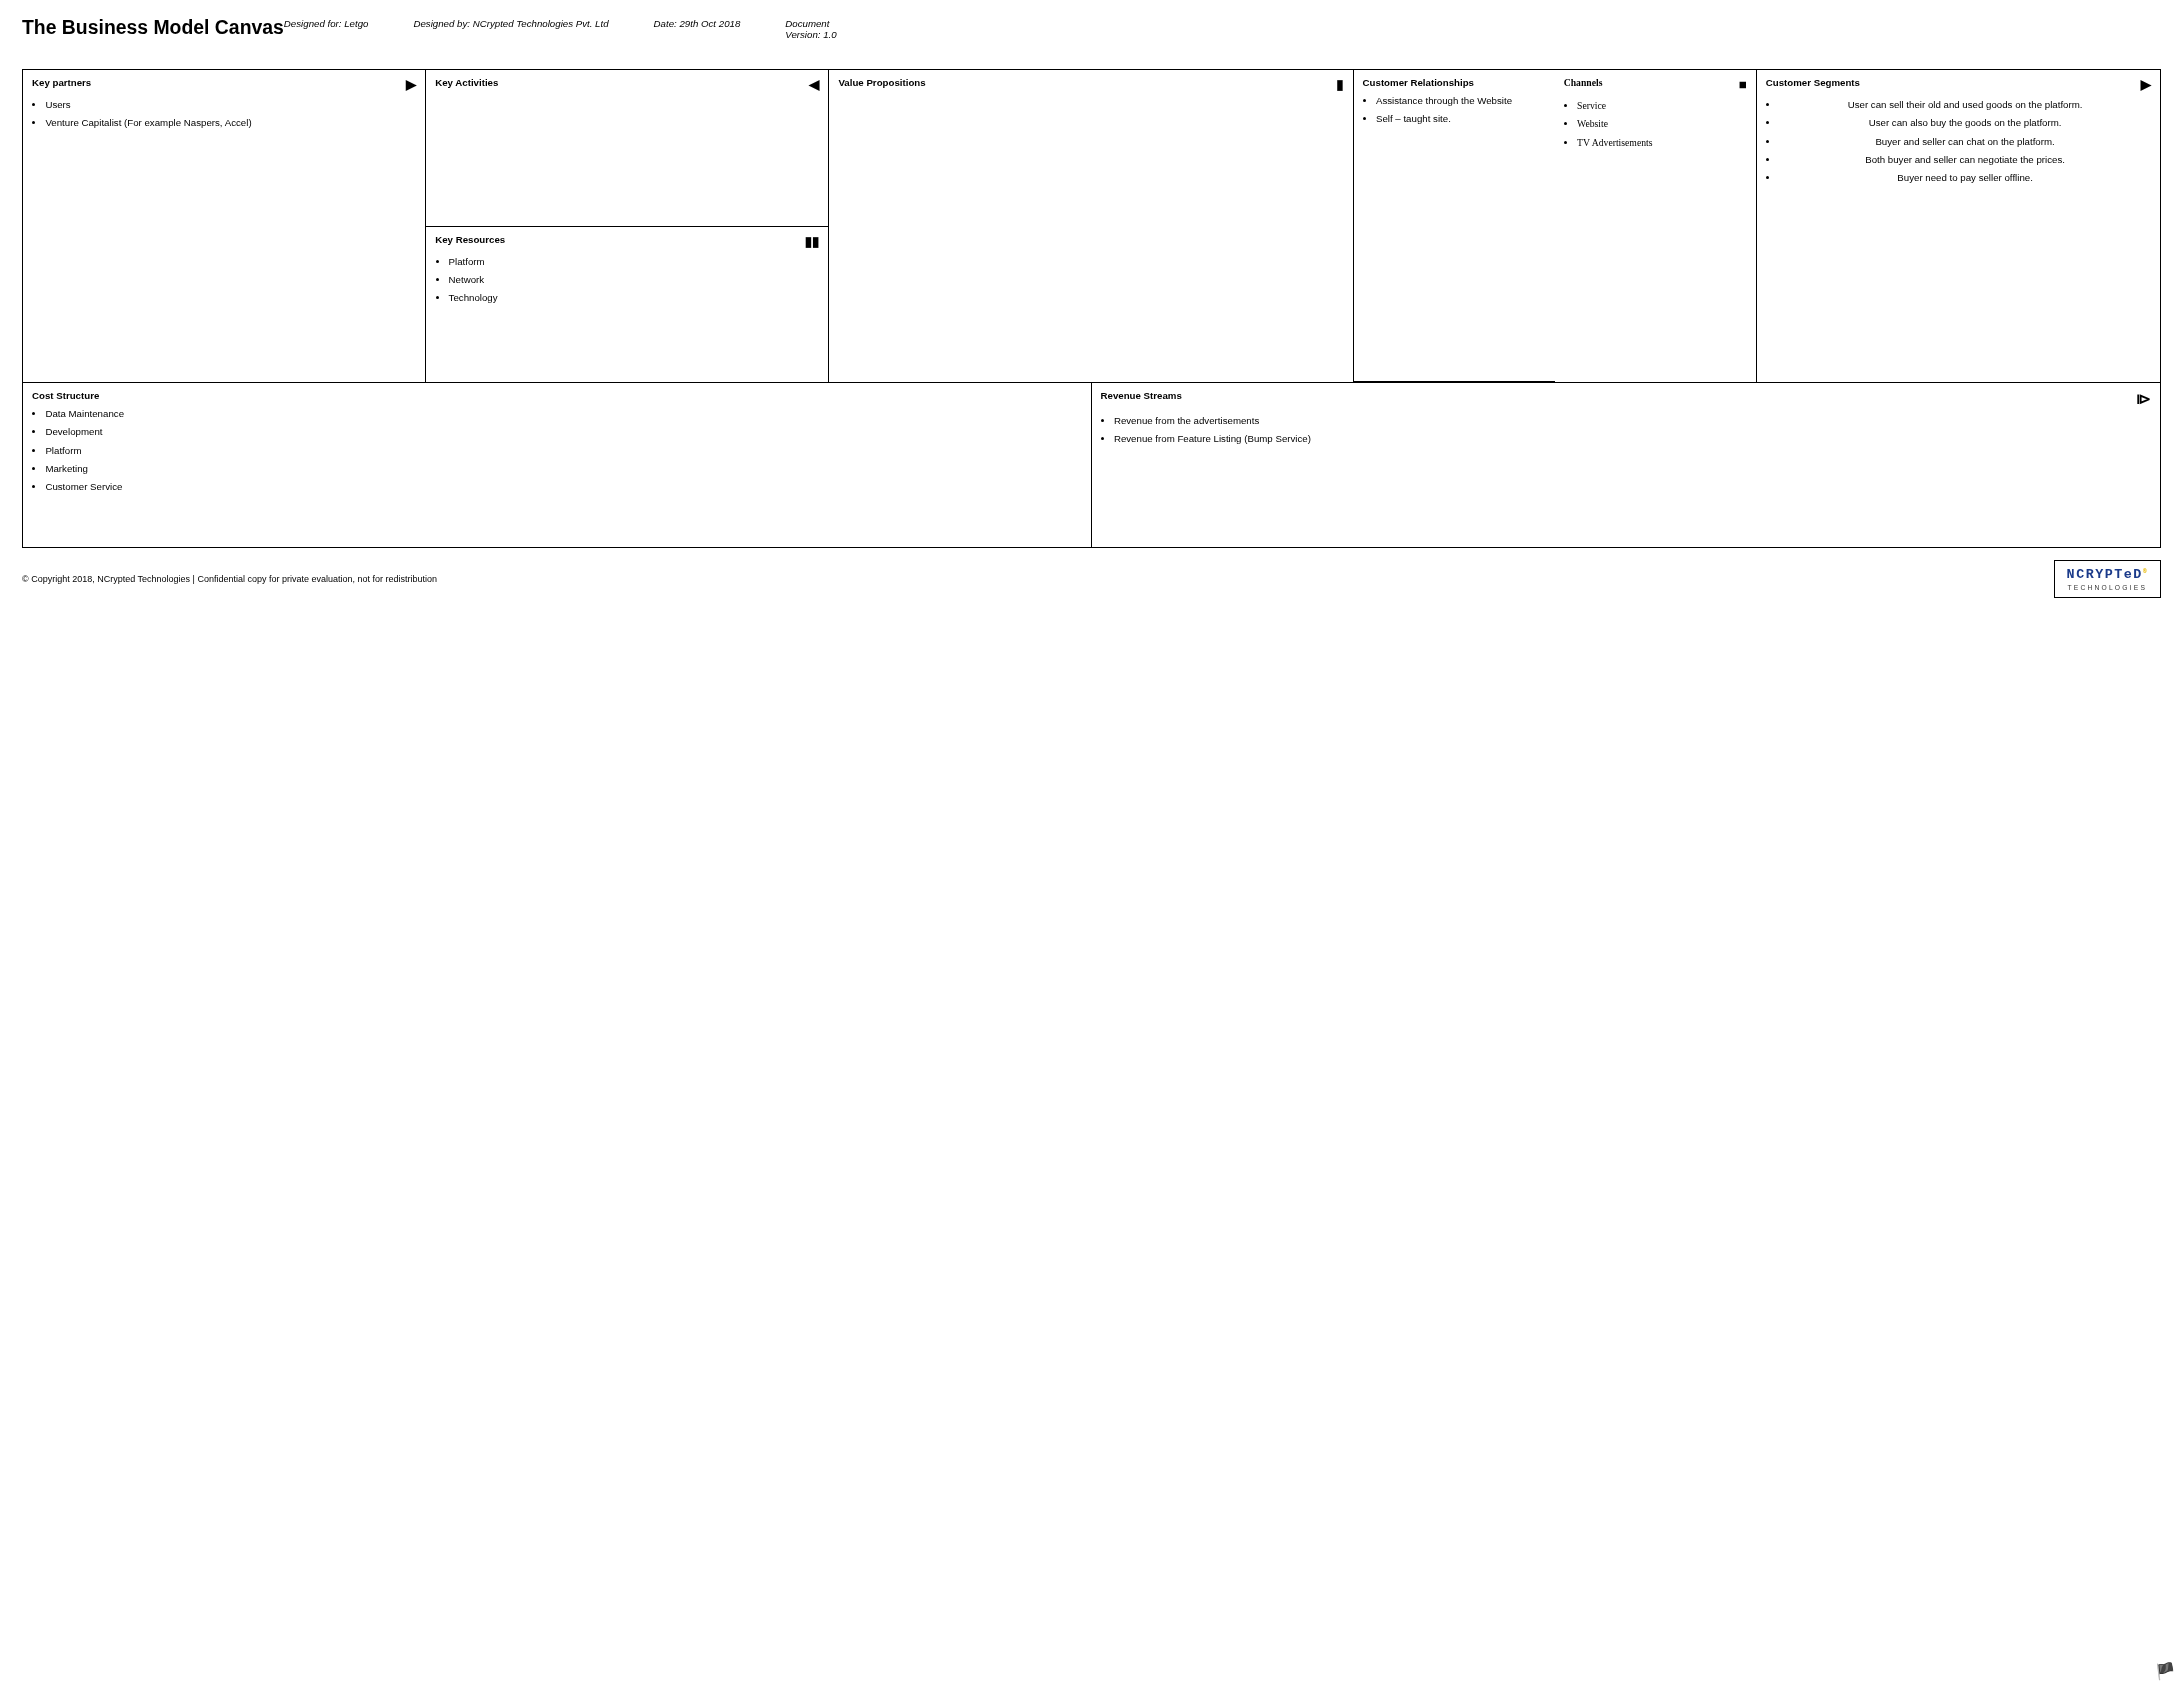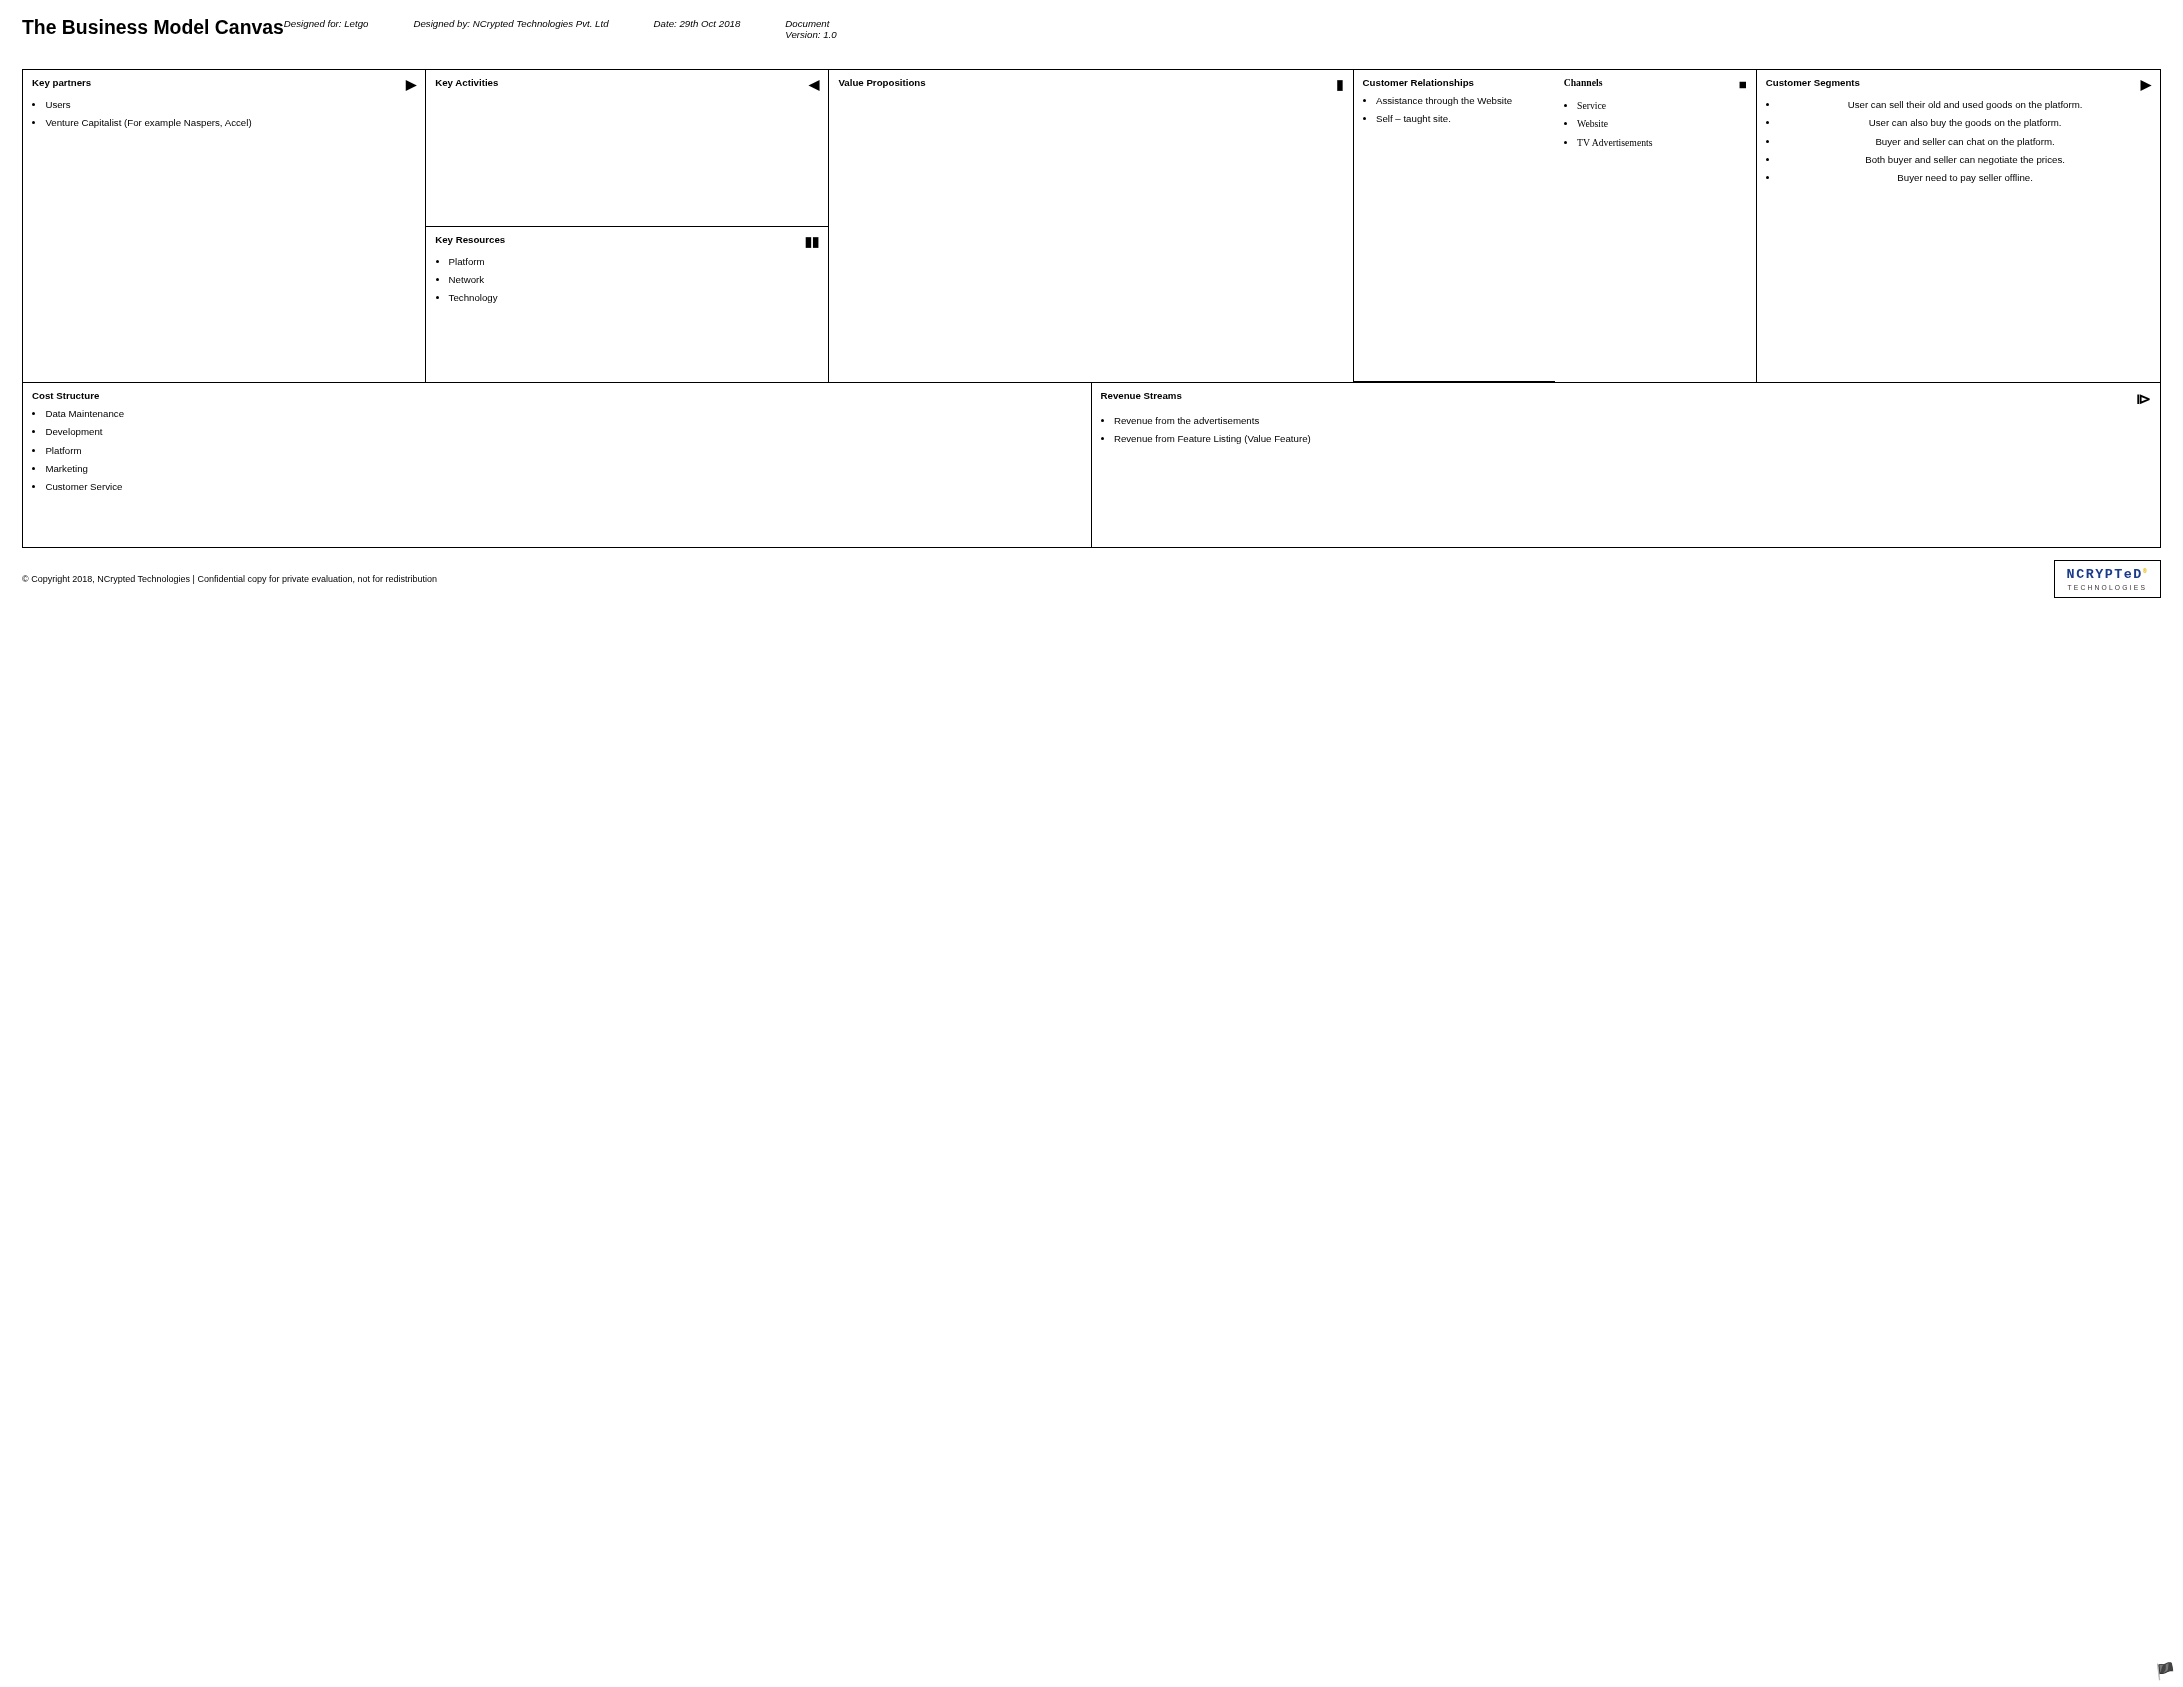--- a/index.html
+++ b/index.html
@@ -280,21 +280,21 @@
       </ul>
     </div>
 
     <div class="revenue-cell">
       <div class="cell-title">
         <span>Revenue Streams</span>
         <span class="corner-icon">⧐</span>
       </div>
       <ul>
         <li>Revenue from the advertisements</li>
-        <li>Revenue from Feature Listing (Value Feature)</li>
+        <li>Revenue from Feature Listing (Bump Service)</li>
       </ul>
     </div>
 
   </div>
 
 </div>
 
 <div class="footer">
   <div class="footer-copyright">© Copyright 2018, NCrypted Technologies | Confidential copy for private evaluation, not for redistribution</div>
   <div class="logo-box">

